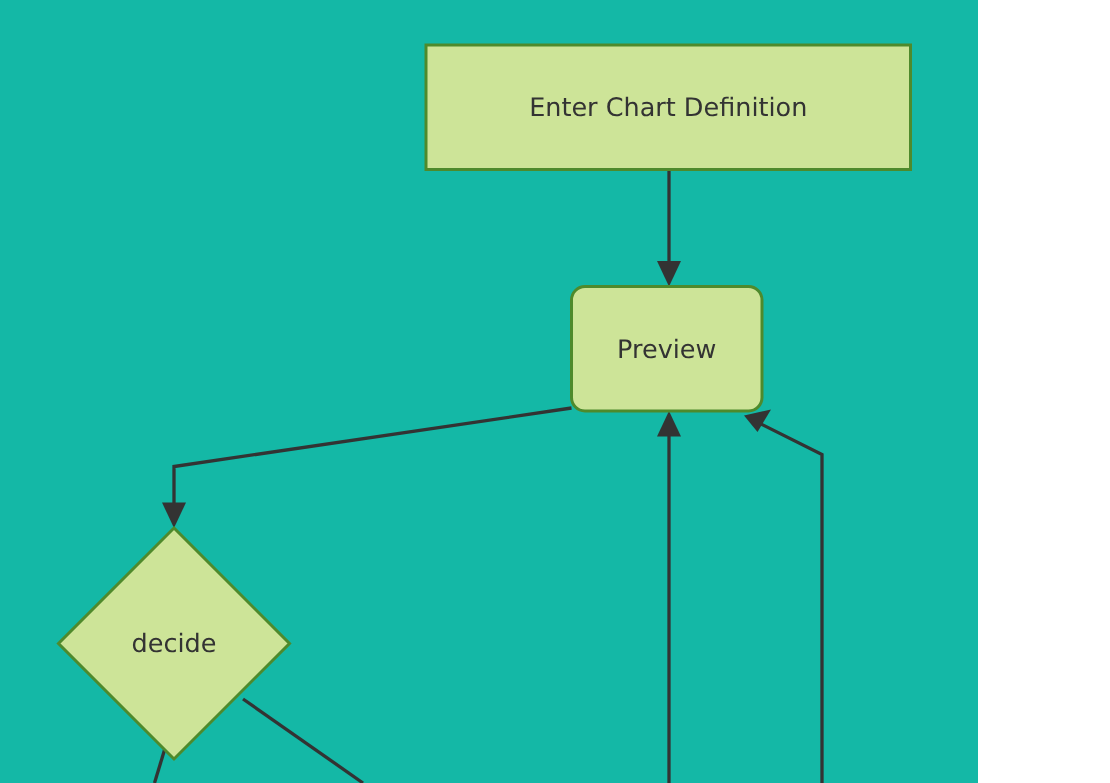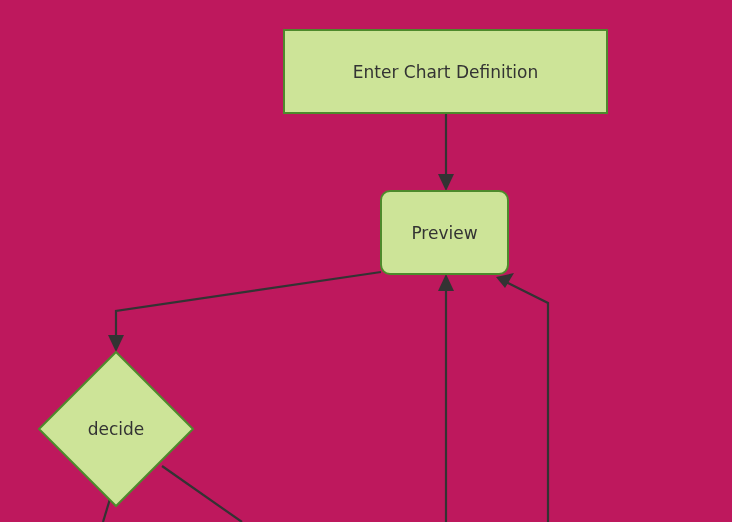--- a/index.html
+++ b/index.html
@@ -8,23 +8,23 @@
     background: #ffffff;
   }
   body {
     width: 740px;
     height: 522px;
     overflow: hidden;
     font-family: "DejaVu Sans", "Liberation Sans", sans-serif;
   }
   #diagram-root {
     position: relative;
-    width: 732px;
+    width: 652px;
     height: 522px;
-    background: #be185d;
+    background: #14b8a6;
   }
   svg#flowchart {
     position: absolute;
     left: 0;
     top: 0;
     width: 740px;
     height: 522px;
     display: block;
   }
   .node-shape {

